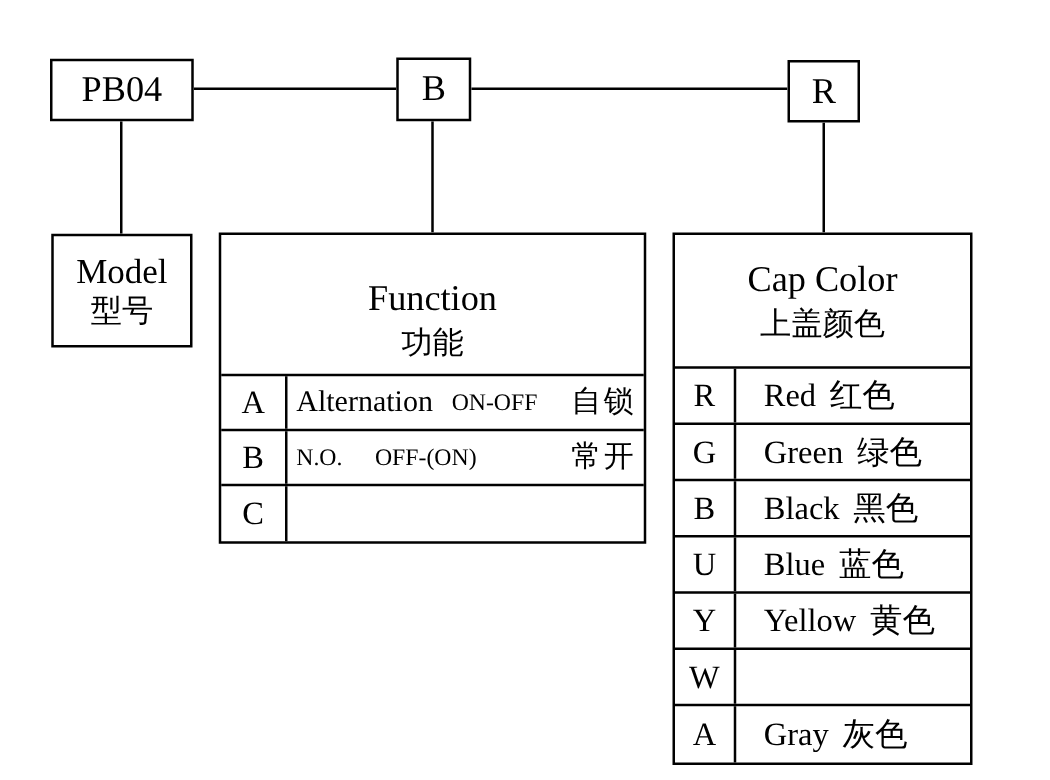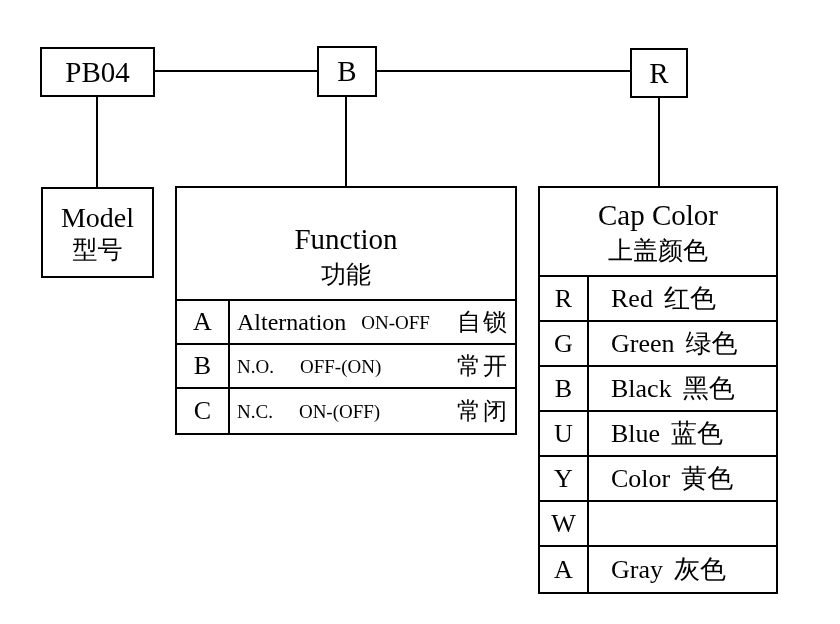--- a/index.html
+++ b/index.html
@@ -96,21 +96,21 @@
   .fn-table .code-cell { width: 53px; }
   .fn-table .desc-cell { padding: 0 6px 0 7px; }
   .desc-lg { font-size: 24px; }
   .desc-sm { font-size: 19px; }
   .mode-sm { font-size: 19px; margin-left: 15px; }
   .mode-sm.wide { margin-left: 26px; }
   .fn-zh { font-size: 24px; margin-left: auto; letter-spacing: 2px; }
 
   
   .cap-table { left: 538px; top: 186px; width: 240px; }
-  .cap-table .tbl-header { height: 89px; }
+  .cap-table .tbl-header { height: 107px; }
   .cap-table .tbl-row { height: 45px; }
   .cap-table .code-cell { width: 49px; }
   .cap-table .desc-cell { padding-left: 22px; gap: 11px; font-size: 26px; }
 </style>
 </head>
 <body>
 
 <div class="canvas">
 
   <div class="line h" style="left:155px; top:70px; width:162px;"></div>
@@ -150,25 +150,20 @@
     <div class="tbl-row">
       <div class="code-cell">B</div>
       <div class="desc-cell">
         <span class="desc-sm">N.O.</span>
         <span class="mode-sm wide">OFF-(ON)</span>
         <span class="fn-zh">常开</span>
       </div>
     </div>
     <div class="tbl-row">
       <div class="code-cell">C</div>
-      <div class="desc-cell">
-        <span class="desc-sm">N.C.</span>
-        <span class="mode-sm wide">ON-(OFF)</span>
-        <span class="fn-zh">常闭</span>
-      </div>
     </div>
   </div>
 
   <div class="tbl cap-table">
     <div class="tbl-header">
       <span class="en">Cap Color</span>
       <span class="zh">上盖颜色</span>
     </div>
     <div class="tbl-row">
       <div class="code-cell">R</div>
@@ -194,21 +189,21 @@
     <div class="tbl-row">
       <div class="code-cell">U</div>
       <div class="desc-cell">
         <span>Blue</span>
         <span>蓝色</span>
       </div>
     </div>
     <div class="tbl-row">
       <div class="code-cell">Y</div>
       <div class="desc-cell">
-        <span>Color</span>
+        <span>Yellow</span>
         <span>黄色</span>
       </div>
     </div>
     <div class="tbl-row">
       <div class="code-cell">W</div>
     </div>
     <div class="tbl-row">
       <div class="code-cell">A</div>
       <div class="desc-cell">
         <span>Gray</span>

